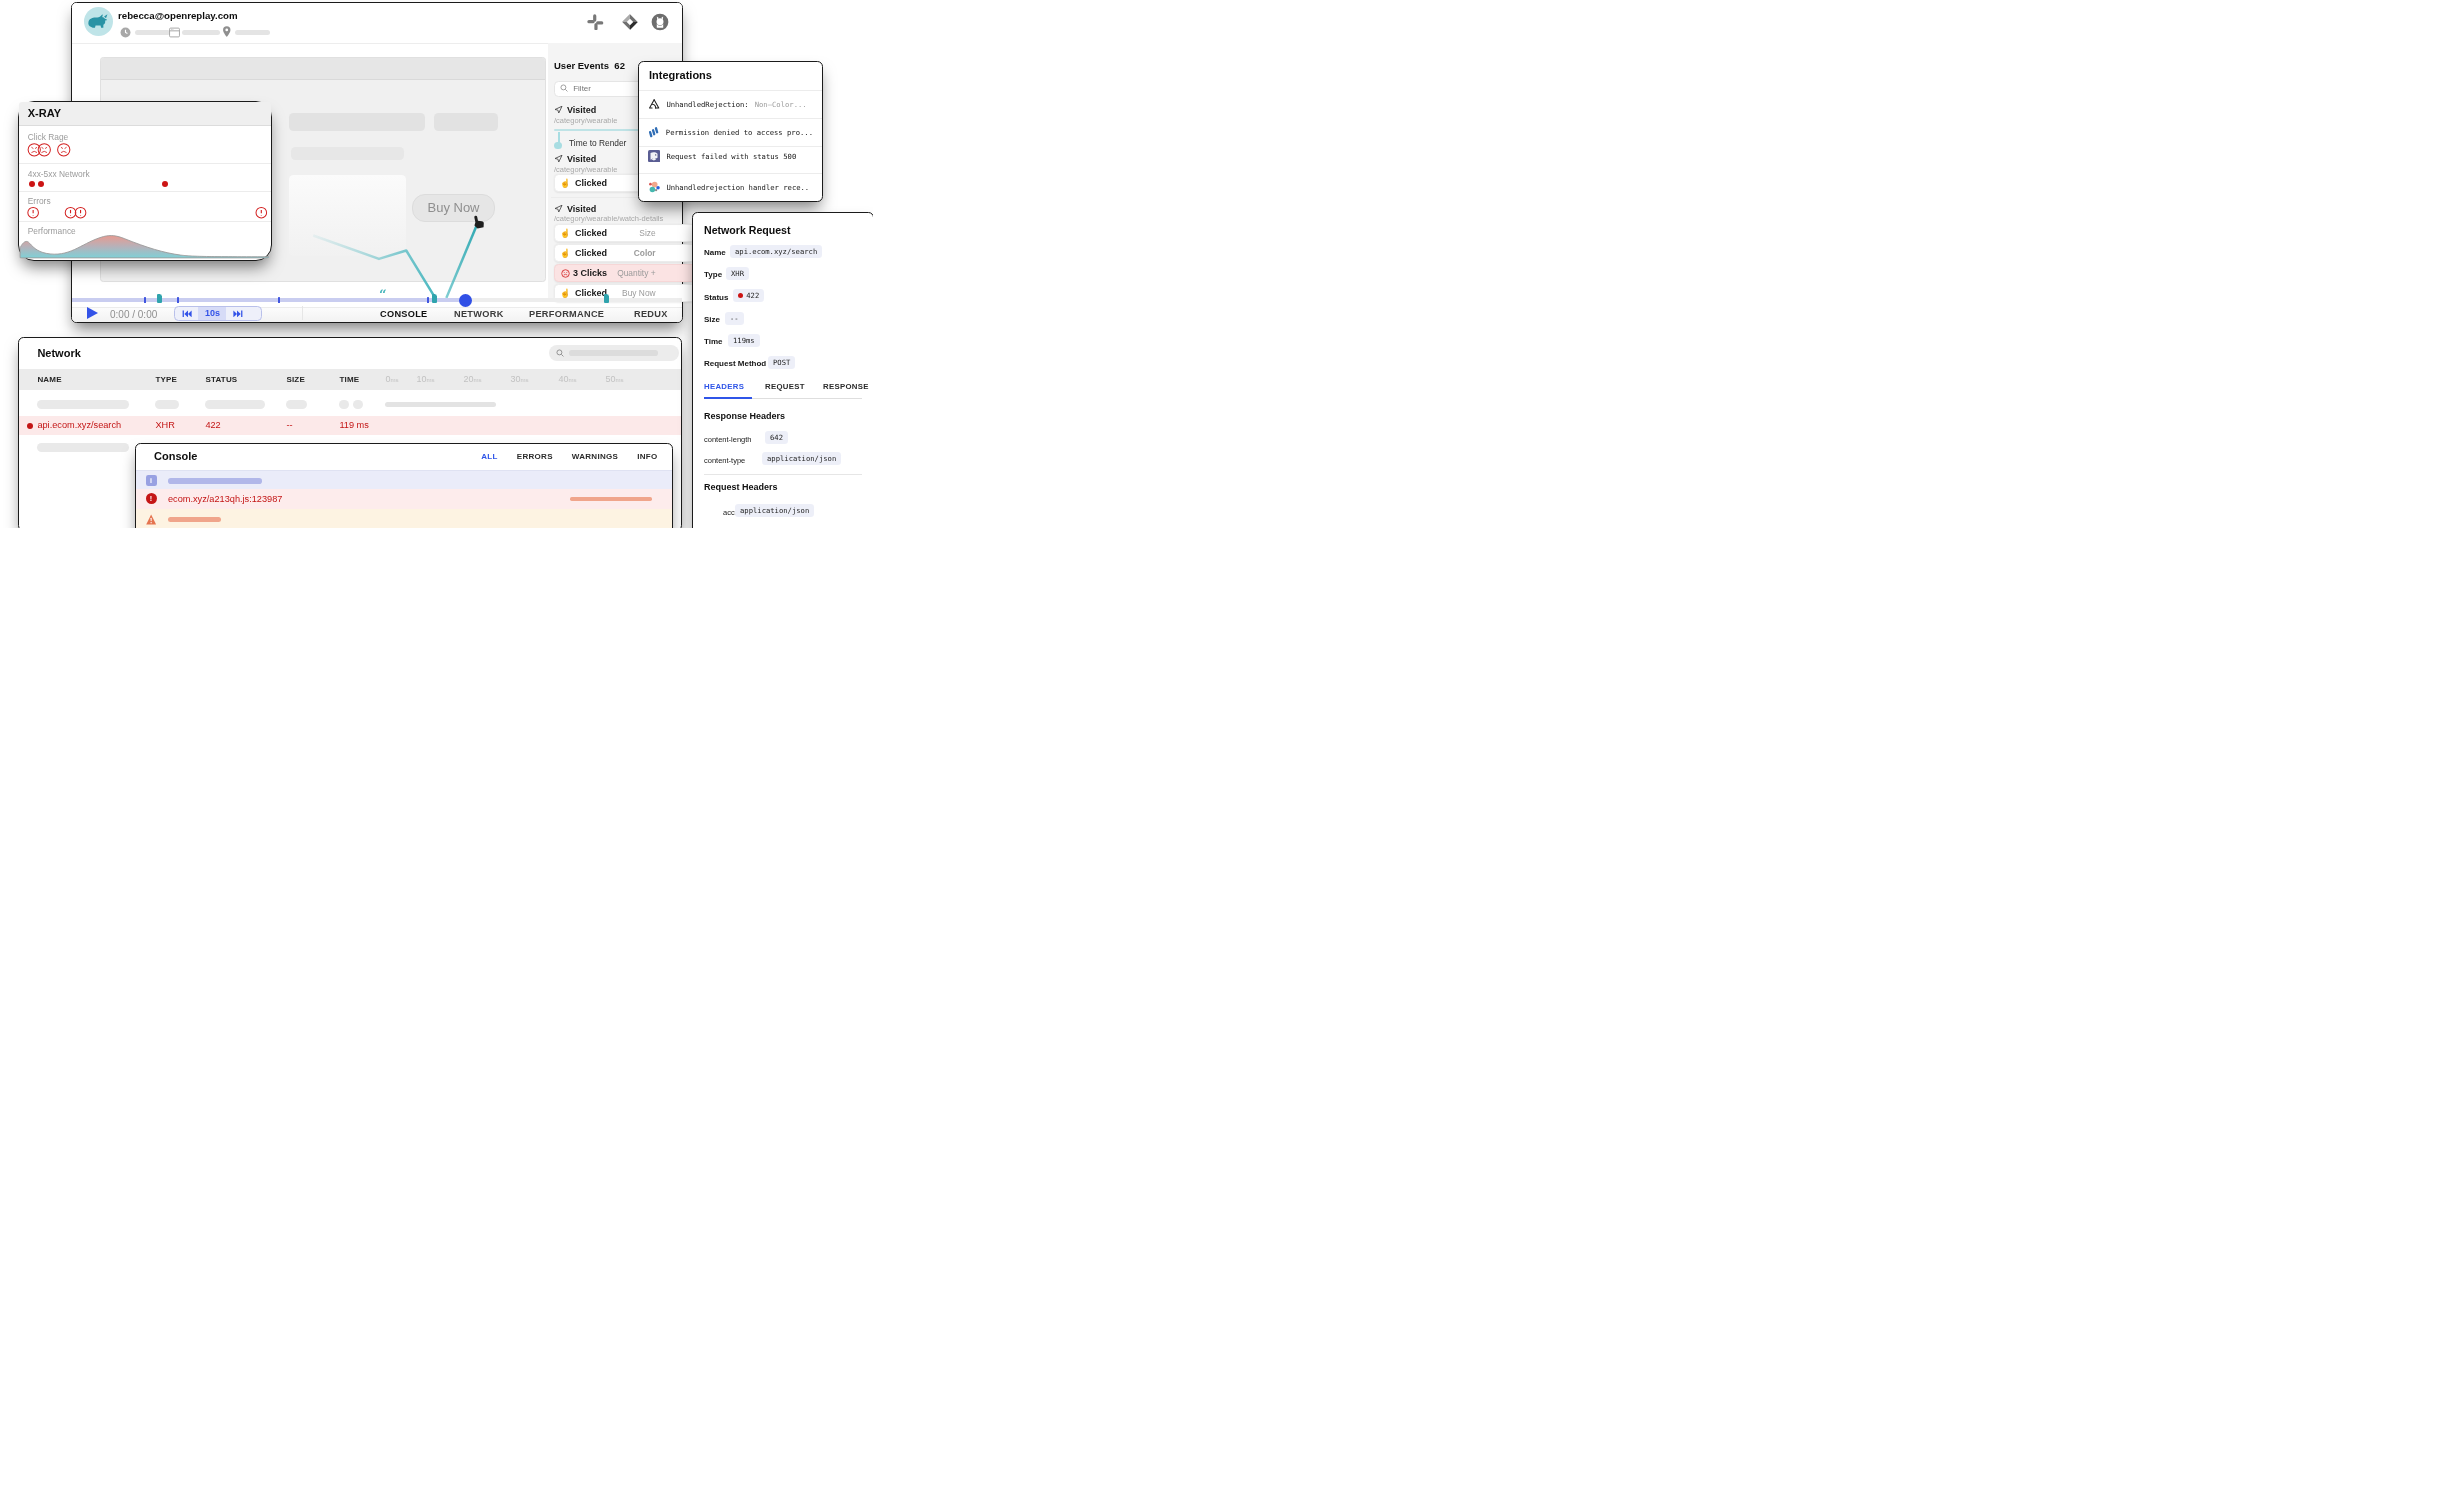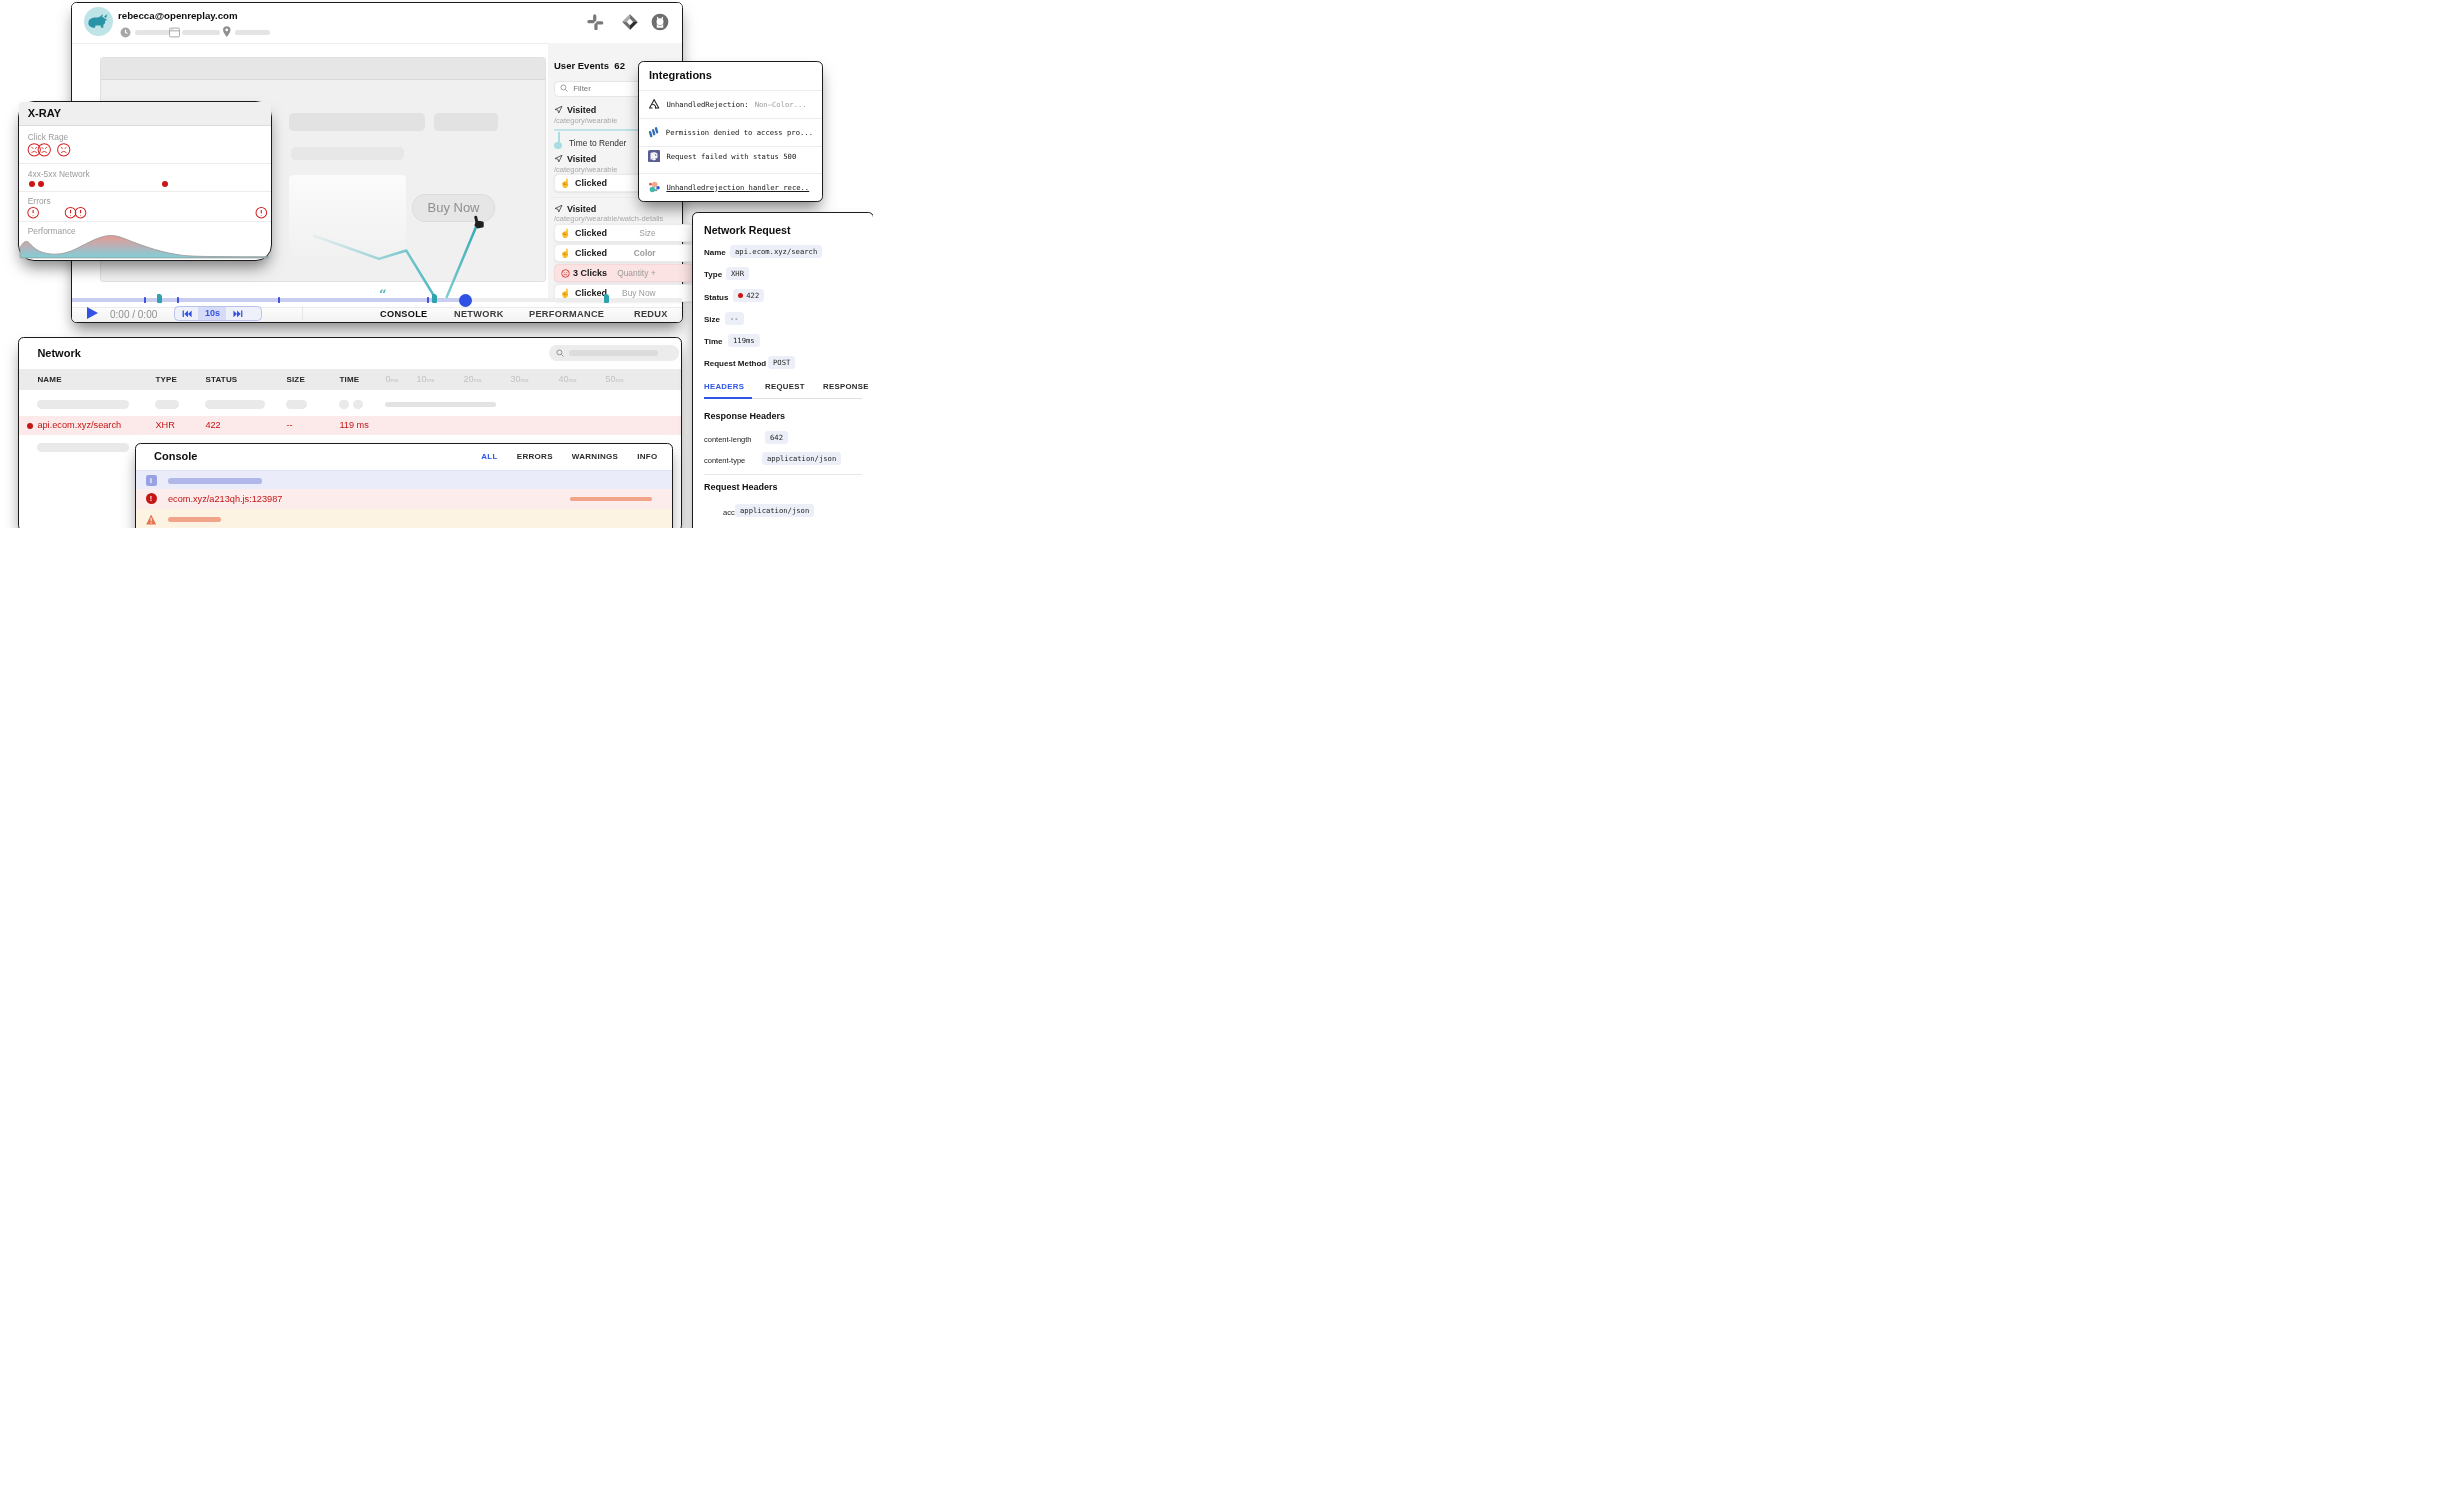--- a/index.html
+++ b/index.html
@@ -328,21 +328,21 @@
     <div class="abs" style="left:0;top:84px;width:183px;height:20px;display:flex;align-items:center;padding:0 9px;box-sizing:border-box;gap:6.1px;">
       <svg width="12.3" height="12.3" viewBox="0 0 22 22">
         <rect width="22" height="22" rx="3" fill="#5a5d93"></rect>
         <path d="M4.5 5.5c4-2 9-1.8 12.5 1v7.5c-3 2-6.5 2-8.5 1l-4 2.5z" fill="#fff" opacity=".92"></path>
         <circle cx="13.8" cy="8.8" r="1.2" fill="#3a3c66"></circle>
         <path d="M6 16.5 l5 -2 3.5 2.5 -4 2z" fill="#fff" opacity=".92"></path>
       </svg>
       <span class="mono" style="font-size:7.2px;color:#141414;white-space:nowrap;">Request failed with status 500</span>
     </div>
     <div class="divider" style="left:0;top:111px;width:183px;height:0.8px;"></div>
-    <div class="abs" style="left:0;top:111px;width:209px;height:28px;display:flex;align-items:center;padding:0 9px;box-sizing:border-box;gap:6.1px;text-decoration:underline;">
+    <div class="abs" style="left:0;top:111px;width:209px;height:28px;display:flex;align-items:center;padding:0 9px;box-sizing:border-box;gap:6.1px;">
       <svg width="12.3" height="12.3" viewBox="0 0 24 24">
         <circle cx="13" cy="7" r="5.6" fill="#f2a88c"></circle>
         <circle cx="4.8" cy="6.2" r="2.6" fill="#d9534f"></circle>
         <circle cx="19.6" cy="13" r="3.4" fill="#2b5fd9"></circle>
         <circle cx="8.6" cy="16.4" r="5.4" fill="#46b8b0"></circle>
         <circle cx="15.8" cy="18" r="2.2" fill="#8a8a8a"></circle>
       </svg>
       <span class="mono" style="font-size:7.2px;color:#141414;white-space:nowrap;">Unhandledrejection handler rece..</span>
     </div>
   </div>

